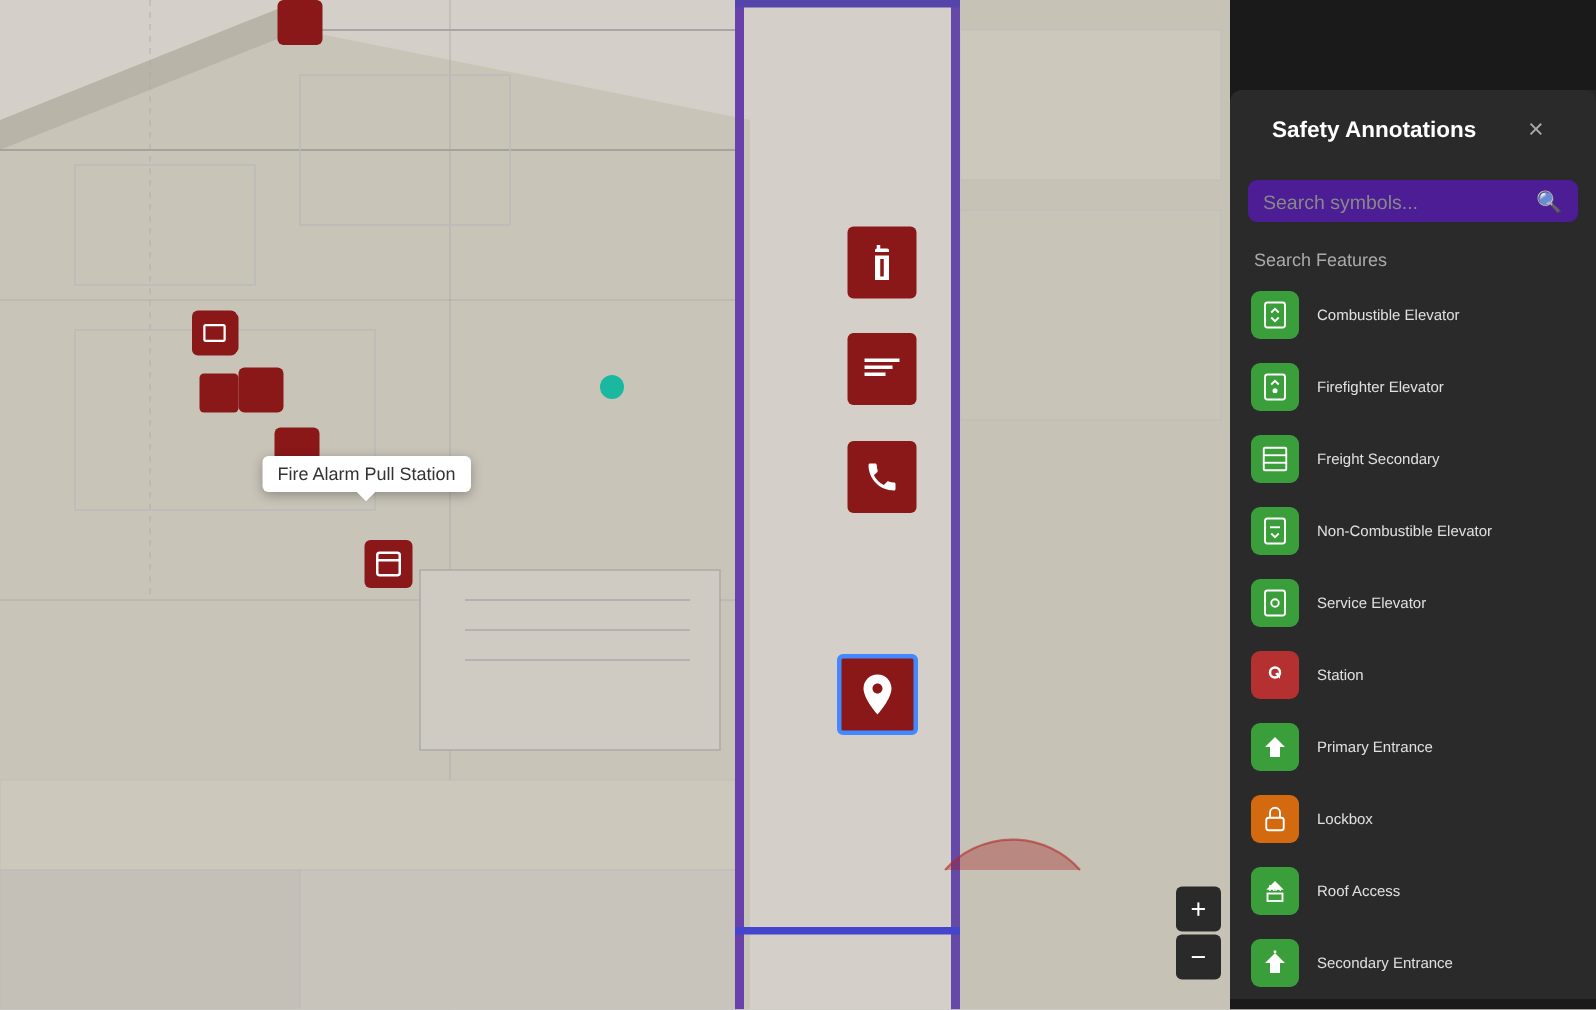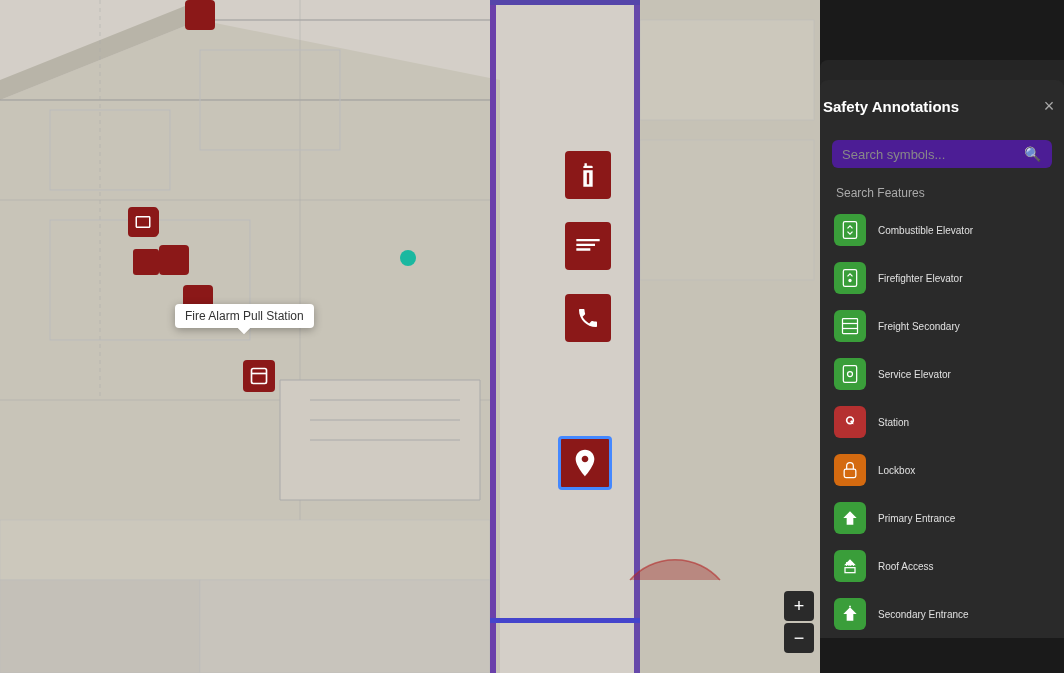--- a/index.html
+++ b/index.html
@@ -31,24 +31,23 @@
       border-radius: 8px 8px 0 0;
       display: flex;
       flex-direction: column;
     }
 
     
     .panel-header {
       display: flex;
       align-items: center;
       justify-content: space-between;
-      padding: 14px 3px;
+      padding: 14px 28px;
       background: #2a2a2a;
       border-radius: 8px 8px 0 0;
-      margin-top: 20px;
     }
 
     .panel-title {
       color: #ffffff;
       font-size: 15px;
       font-weight: 600;
     }
 
     .close-btn {
       width: 24px; height: 24px;
@@ -334,20 +333,30 @@
       <div class="item-icon icon-green">
         <svg viewBox="0 0 24 24" width="20" height="20" fill="white">
             <rect x="3" y="3" width="18" height="18" rx="1" fill="none" stroke="white" stroke-width="1.5"></rect>
             <line x1="3" y1="9" x2="21" y2="9" stroke="white" stroke-width="1.5"></line>
             <line x1="3" y1="15" x2="21" y2="15" stroke="white" stroke-width="1.5"></line>
           </svg>
       </div>
       <span class="item-label">Freight Secondary</span>
     </div>
 
+    <div class="list-item">
+      <div class="item-icon icon-green">
+        <svg viewBox="0 0 24 24" width="20" height="20" fill="white">
+            <rect x="4" y="2" width="16" height="20" rx="2" fill="none" stroke="white" stroke-width="1.5"></rect>
+            <path d="M9 14l3 3 3-3" fill="none" stroke="white" stroke-width="1.5"></path>
+            <line x1="8" y1="9" x2="16" y2="9" stroke="white" stroke-width="1.5"></line>
+          </svg>
+      </div>
+      <span class="item-label">Non-Combustible Elevator</span>
+    </div>
 
     <div class="list-item">
       <div class="item-icon icon-green">
         <svg viewBox="0 0 24 24" width="20" height="20" fill="white">
             <rect x="4" y="2" width="16" height="20" rx="2" fill="none" stroke="white" stroke-width="1.5"></rect>
             <circle cx="12" cy="12" r="3" fill="none" stroke="white" stroke-width="1.5"></circle>
           </svg>
       </div>
       <span class="item-label">Service Elevator</span>
     </div>
@@ -355,36 +364,36 @@
     <div class="list-item">
       <div class="item-icon icon-red">
         <svg viewBox="0 0 24 24" width="20" height="20" fill="white">
             <path d="M7 10a5 5 0 1 1 10 0 5 5 0 0 1-10 0zm5-3a3 3 0 1 0 0 6 3 3 0 0 0 0-6zm2 3l2 2v3l-1.5-1.5L14 15v-2l-2-2"></path>
           </svg>
       </div>
       <span class="item-label">Station</span>
     </div>
 
     <div class="list-item">
+      <div class="item-icon icon-green">
+        <svg viewBox="0 0 24 24" width="20" height="20" fill="white">
+            <path d="M12 4l-8 8h4v8h8v-8h4z" fill="white"></path>
+          </svg>
+      </div>
+      <span class="item-label">Primary Entrance</span>
+    </div>
+
+    <div class="list-item">
       <div class="item-icon icon-orange">
         <svg viewBox="0 0 24 24" width="20" height="20" fill="white">
             <rect x="5" y="11" width="14" height="10" rx="2" fill="none" stroke="white" stroke-width="1.5"></rect>
             <path d="M8 11V7a4 4 0 0 1 8 0v4" fill="none" stroke="white" stroke-width="1.5"></path>
           </svg>
       </div>
       <span class="item-label">Lockbox</span>
-    </div>
-
-    <div class="list-item">
-      <div class="item-icon icon-green">
-        <svg viewBox="0 0 24 24" width="20" height="20" fill="white">
-            <path d="M12 4l-8 8h4v8h8v-8h4z" fill="white"></path>
-          </svg>
-      </div>
-      <span class="item-label">Primary Entrance</span>
     </div>
 
     <div class="list-item">
       <div class="item-icon icon-green">
         <svg viewBox="0 0 24 24" width="20" height="20" fill="white">
             <rect x="6" y="14" width="12" height="6" fill="none" stroke="white" stroke-width="1.5"></rect>
             <text x="7" y="12" font-size="7" fill="white" font-family="sans-serif" font-weight="bold">RA</text>
             <path d="M12 4l-7 7h14z" fill="white"></path>
           </svg>
       </div>

